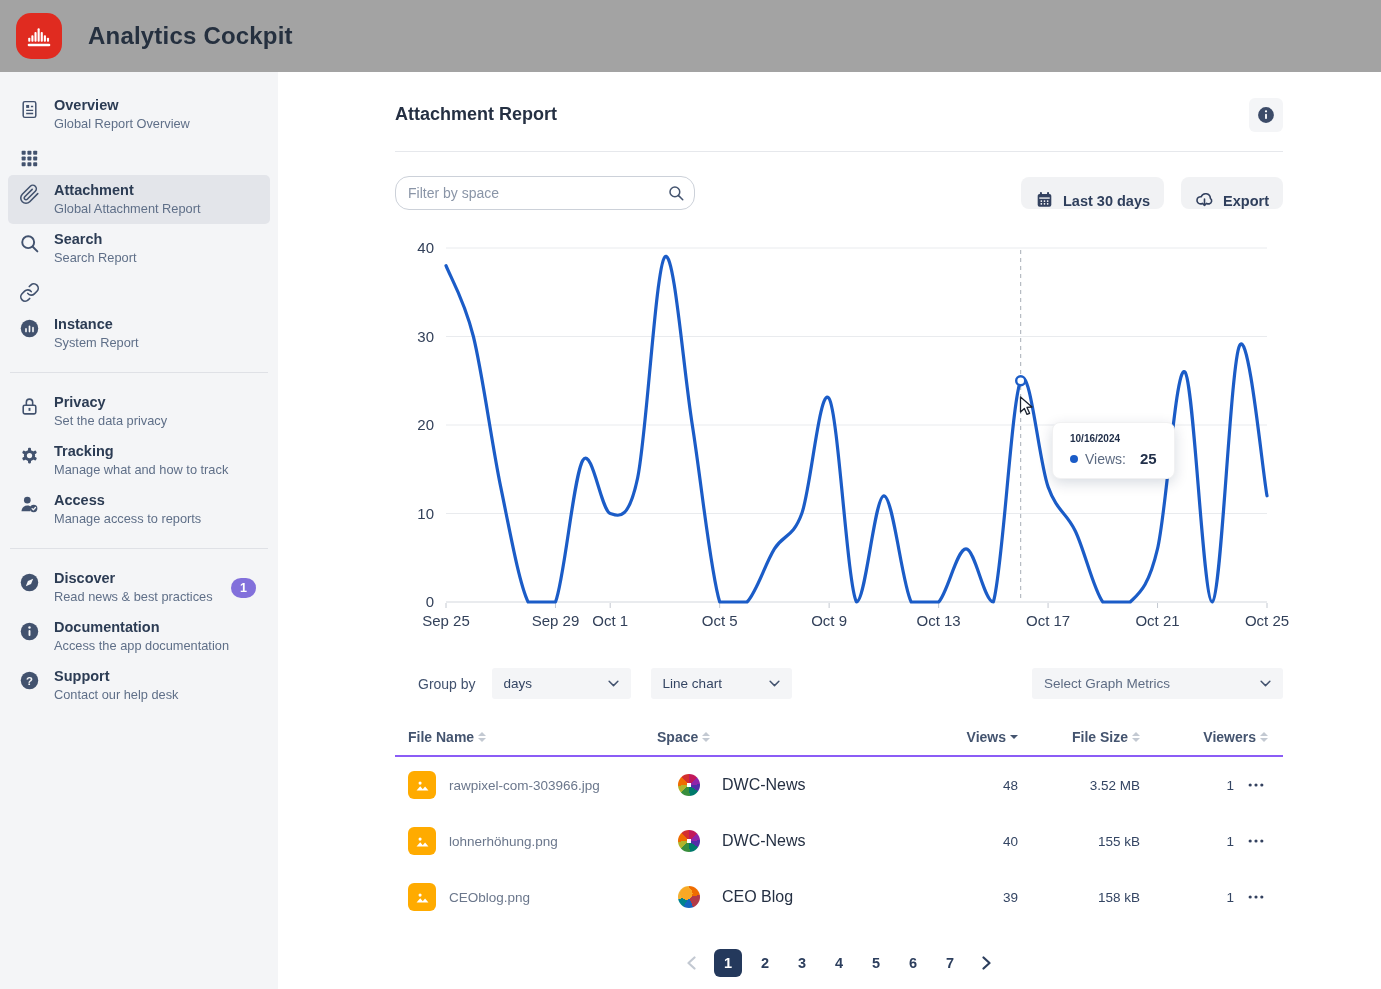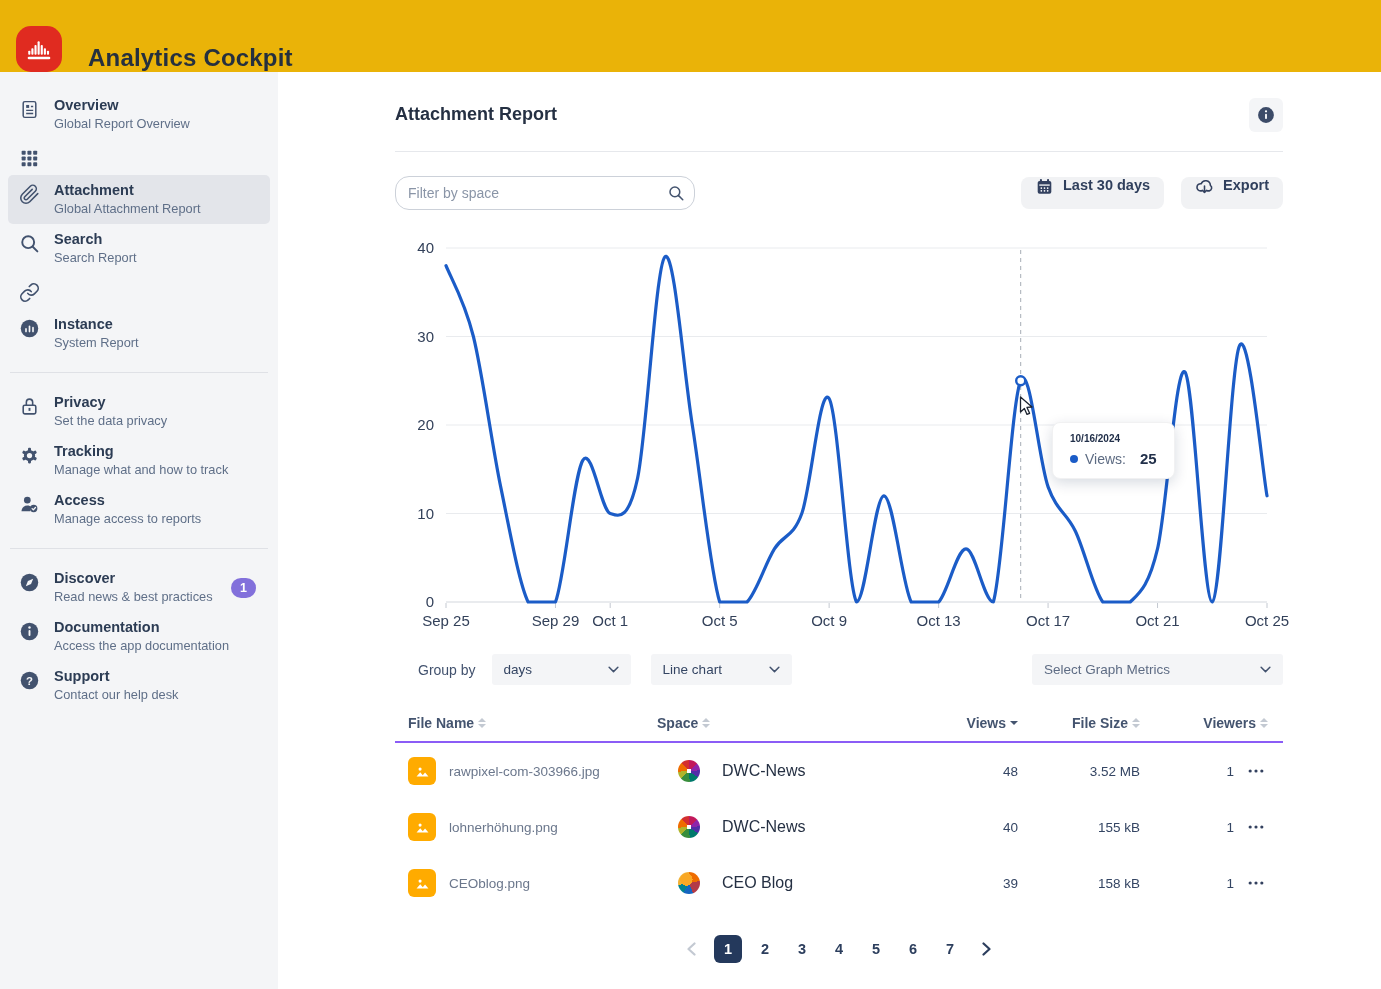--- a/index.html
+++ b/index.html
@@ -1,21 +1,21 @@
 <!DOCTYPE html>
 <html><head>
 <meta charset="utf-8">
 <style>
   *{box-sizing:border-box}
   html,body{margin:0;padding:0}
   body{width:1381px;height:989px;position:relative;overflow:hidden;background:#fff;
        font-family:"Liberation Sans",sans-serif;color:#253043}
 
   
-  .topbar{height:72px;display:flex;align-items:flex-end;padding:0 16px;gap:26px;background:#eab308}
+  .topbar{height:72px;display:flex;align-items:center;padding:0 16px;gap:26px;background:#a3a3a3}
   .logo{width:46px;height:46px;border-radius:15px;background:#e02b20;display:flex;align-items:center;justify-content:center;flex:none}
   .logo svg{width:34px;height:34px}
   .app-title{font-size:24px;font-weight:700;color:#25303f;margin:0;letter-spacing:.2px}
 
   
   .sidebar{position:absolute;left:0;top:72px;bottom:0;width:278px;background:#f4f5f7;padding-top:18px}
   .nav-item{position:relative;display:grid;grid-template-columns:26px 1fr;column-gap:12px;
             margin:0 8px;padding:6px 8px;border-radius:5px;cursor:pointer;align-items:start}
   .nav-item.active{background:#e3e5ea}
   .nav-icon{width:21px;height:21px;margin-top:3px;justify-self:center}
@@ -35,38 +35,38 @@
   .info-btn svg{width:20px;height:20px}
   .head-divider{height:1px;background:#e6e8ec;margin-top:19px}
 
   .controls{display:flex;align-items:center;margin-top:24px}
   .filter{position:relative;width:300px}
   .filter input{width:100%;height:34px;border:1px solid #ccd1d9;border-radius:14px;padding:0 38px 0 12px;
                 font:14px "Liberation Sans",sans-serif;color:#344563;outline:none;background:#fff}
   .filter input::placeholder{color:#8a95a7}
   .filter .sicon{position:absolute;right:10px;top:8px;width:18px;height:18px;pointer-events:none}
   .controls .spacer{flex:1}
-  .btn{height:32px;display:flex;align-items:flex-start;gap:9px;background:#f1f2f4;border:none;border-radius:8px;
+  .btn{height:32px;display:flex;align-items:flex-end;gap:9px;background:#f1f2f4;border:none;border-radius:8px;
        padding:0 14px;font:700 14.5px "Liberation Sans",sans-serif;color:#2f3f5c;cursor:pointer}
   .btn + .btn{margin-left:17px}
   .btn svg{width:19px;height:19px;display:block}
 
   
   .chart-wrap{position:relative;margin-top:28px;height:398px}
   svg.chart{overflow:visible;display:block}
   .tooltip{position:absolute;left:657px;top:184px;background:#fff;border:1px solid #f1f1f2;border-radius:8px;
            box-shadow:0 4px 14px rgba(9,30,66,.16);padding:10px 17px 11px;z-index:3;white-space:nowrap}
   .tt-date{font-size:10px;font-weight:700;color:#22304a}
   .tt-row{display:flex;align-items:center;gap:7px;margin-top:6px;font-size:14px;color:#5d6b82}
   .tt-dot{width:8px;height:8px;border-radius:50%;background:#1b5cc7;flex:none}
   .tt-val{font-weight:700;color:#22304a;font-size:15px;margin-left:7px}
   .cursor{position:absolute;left:624px;top:158px;z-index:2;pointer-events:none}
 
   
-  .groupbar{display:flex;align-items:center;margin-top:18px}
+  .groupbar{display:flex;align-items:center;margin-top:32px}
   .gb-label{font-size:14px;color:#42526e;margin-left:23px;margin-right:16px}
   .select{height:31px;background:#f4f5f7;border-radius:3px;display:flex;align-items:center;
           justify-content:space-between;padding:0 12px;font-size:13.5px;color:#344563;cursor:pointer}
   .select .chev{display:flex;margin-left:8px}
   .select .chev svg{width:11px;height:7px}
   .sel-interval{width:139px;margin-right:20px}
   .sel-charttype{width:141px}
   .sel-metrics{width:251px;margin-left:auto;color:#5e6c84}
 
   

